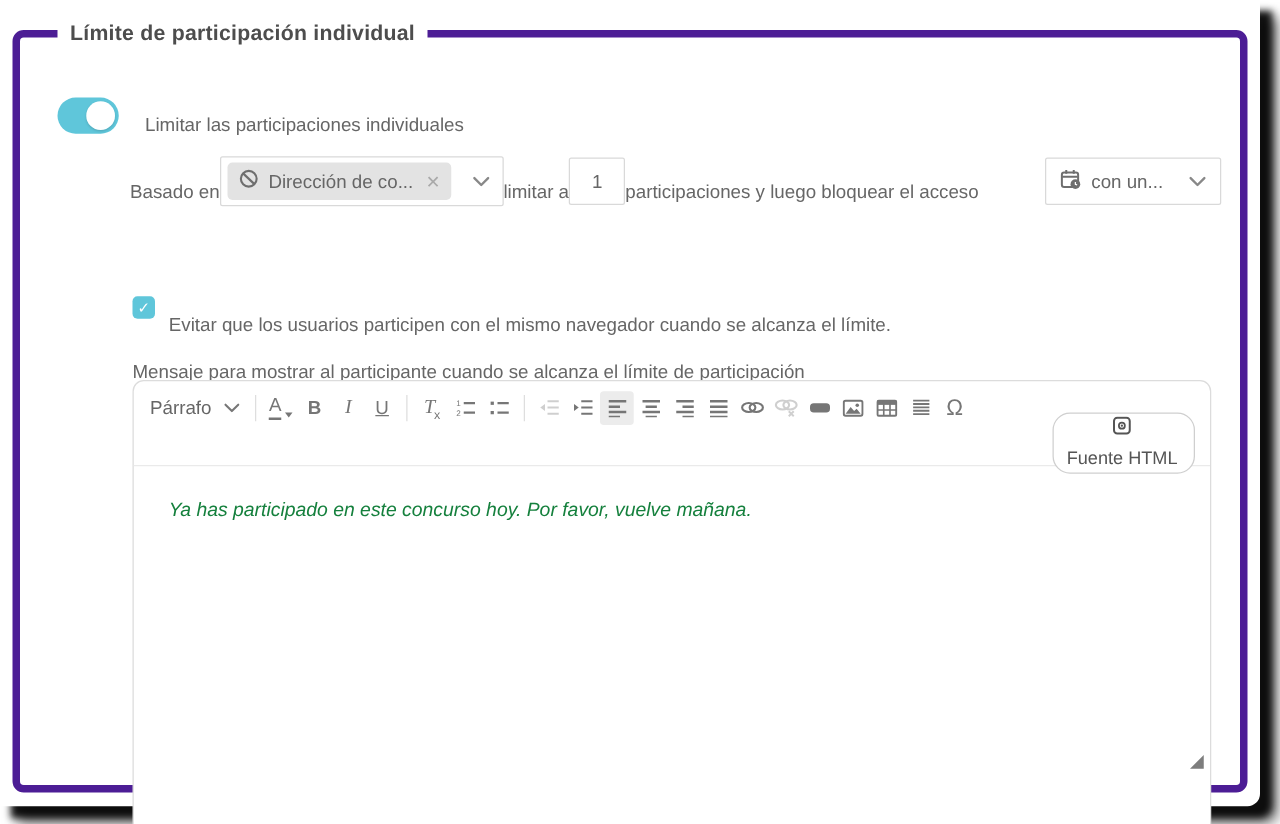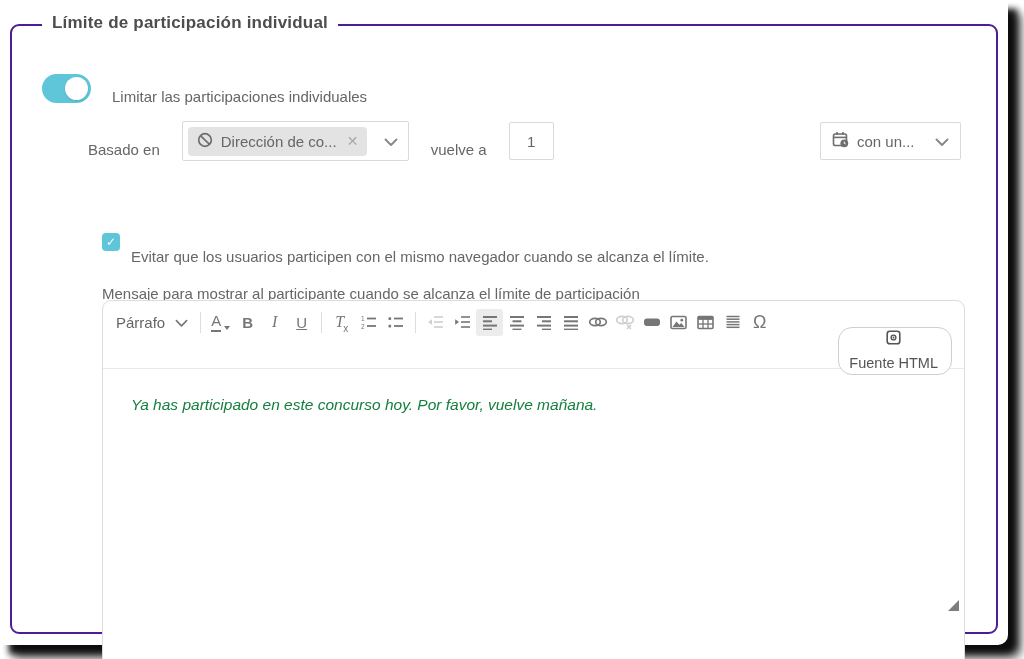--- a/index.html
+++ b/index.html
@@ -4,40 +4,40 @@
 <style>
   * { margin:0; padding:0; box-sizing:border-box; }
   html,body { width:1024px; height:659px; background:#ffffff; overflow:hidden;
     font-family:"Liberation Sans","DejaVu Sans",sans-serif; }
 
   .card { position:absolute; left:0; top:0; width:1008px; height:645px; background:#fff;
     box-shadow:9px 9px 6px rgba(5,5,5,0.93), 14px 14px 10px rgba(5,5,5,0.55);
     border-radius:0 0 10px 0; }
 
   .panel-box { position:absolute; left:10px; top:24px; width:988px; height:610px;
-    border:2px solid #4c1d95; border-radius:9px; }
+    border:6px solid #4c1d95; border-radius:9px; }
   .panel-legend { position:absolute; top:-13px; left:30px; background:#fff; padding:0 10px;
     font-size:17px; font-weight:700; color:#4d4d4d; letter-spacing:.2px; }
 
   .lbl { font-size:15px; color:#666;margin-top:16px; }
 
   
   .toggle-row { position:absolute; left:30px; top:46px; display:flex; align-items:center; gap:21px; }
   .toggle { position:relative; width:49px; height:29px; border-radius:15px; background:#5fc6da; cursor:pointer; }
   .toggle .knob { position:absolute; right:3px; top:3px; width:23px; height:23px; border-radius:50%;
     background:#fff; box-shadow:0 1px 2px rgba(0,0,0,.15); }
 
   
   .field { border:1px solid #d9d9d9; border-radius:2px; background:#fff; display:flex;
     align-items:center; color:#666; font-size:15px; }
   input.field { outline:none; }
   input::placeholder { color:#c3c3c3; }
 
-  .row1 { position:absolute; left:76px; top:95px; width:873px; height:40px;
-    display:flex; align-items:center; gap:22px; }
+  .row1 { position:absolute; left:88px; top:95px; width:873px; height:40px;
+    display:flex; align-items:center; gap:0; }
   .tag-select { width:227px; height:40px; padding:5px 10px 5px 5px; justify-content:space-between; cursor:pointer; }
   .tag { display:flex; align-items:center; gap:8px; background:#e3e3e3; border-radius:4px;
     padding:5px 9px; font-size:15px; color:#666; max-width:180px; }
   .tag .txt { white-space:nowrap; overflow:hidden; }
   .tag .x { color:#a9a9a9; font-size:14px; margin-left:2px; cursor:pointer; }
   .num-input { width:45px; height:38px; text-align:center; font-size:15px; color:#666; }
   .mode-select { width:141px; height:38px; padding:0 11px; gap:8px; margin-left:auto; cursor:pointer; }
   .mode-select .txt { flex:1; white-space:nowrap; overflow:hidden; text-overflow:ellipsis; }
 
   .row2 { position:absolute; left:90px; top:150px; height:38px; display:flex; align-items:center; gap:12px; }
@@ -113,22 +113,23 @@
           <span class="txt">Dirección de co...</span>
           <span class="x">✕</span>
         </span>
         <span class="chev">
           <svg width="14" height="9" viewBox="0 0 14 9">
               <polyline points="1.5,1.5 7,7 12.5,1.5" fill="none" stroke="#888" stroke-width="1.9" stroke-linecap="round" stroke-linejoin="round"></polyline>
             </svg>
         </span>
       </div>
 
-      <span class="lbl">vuelve a</span>
+      <span class="lbl">limitar a</span>
       <input class="field num-input" value="1" style="">
+      <span class="lbl">participaciones y luego bloquear el acceso</span>
 
       <div class="field mode-select">
         <span>
           <svg width="17" height="17" viewBox="0 0 17 17">
             <rect x="1.5" y="3" width="13" height="11.5" rx="1.8" fill="none" stroke="#6e6e6e" stroke-width="1.6"></rect>
             <line x1="1.8" y1="6.4" x2="14.2" y2="6.4" stroke="#6e6e6e" stroke-width="1.6"></line>
             <line x1="5" y1="1" x2="5" y2="4" stroke="#6e6e6e" stroke-width="1.6"></line>
             <line x1="11" y1="1" x2="11" y2="4" stroke="#6e6e6e" stroke-width="1.6"></line>
             <circle cx="12.3" cy="12.3" r="3.9" fill="#6e6e6e"></circle>
             <polyline points="12.3,10.6 12.3,12.4 13.7,12.9" fill="none" stroke="#fff" stroke-width="1"></polyline>

